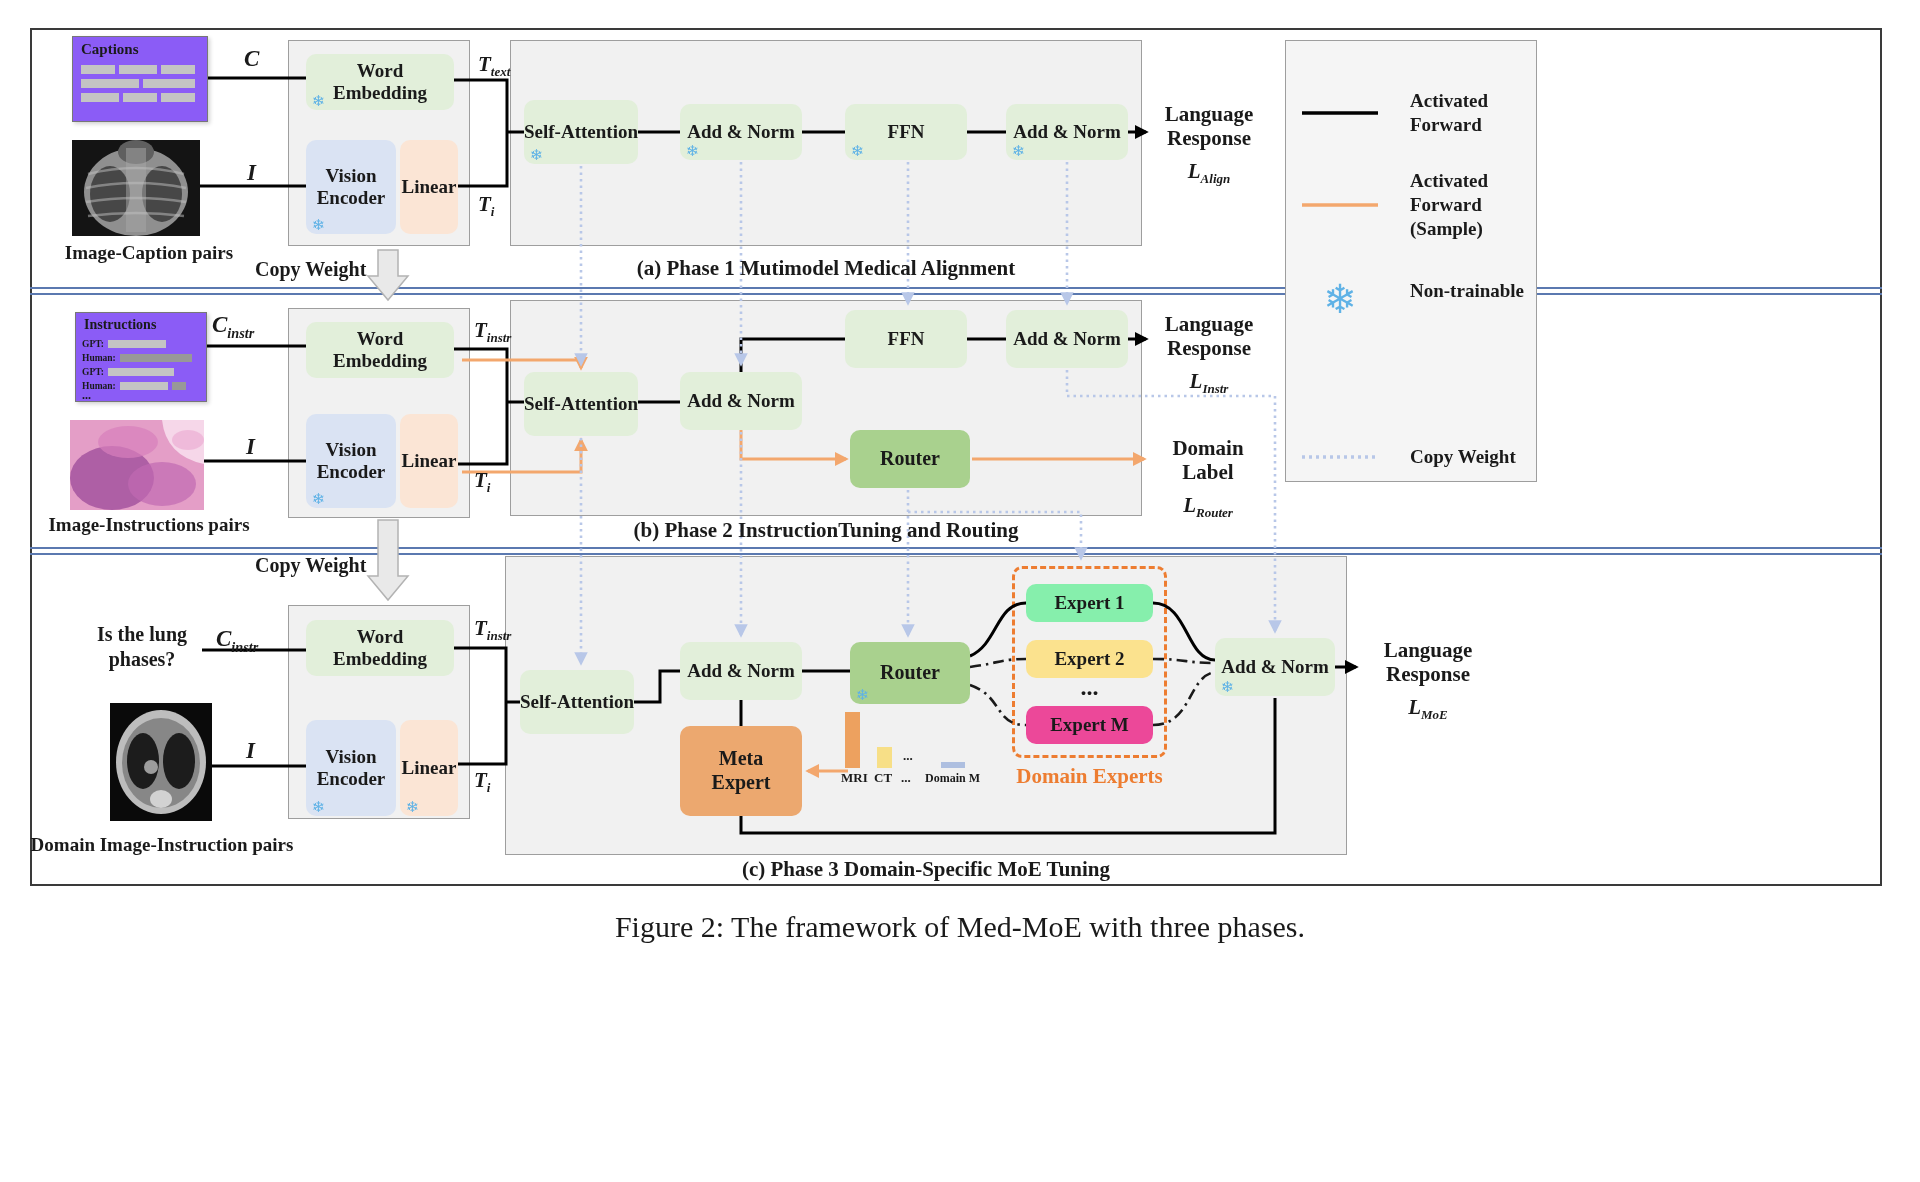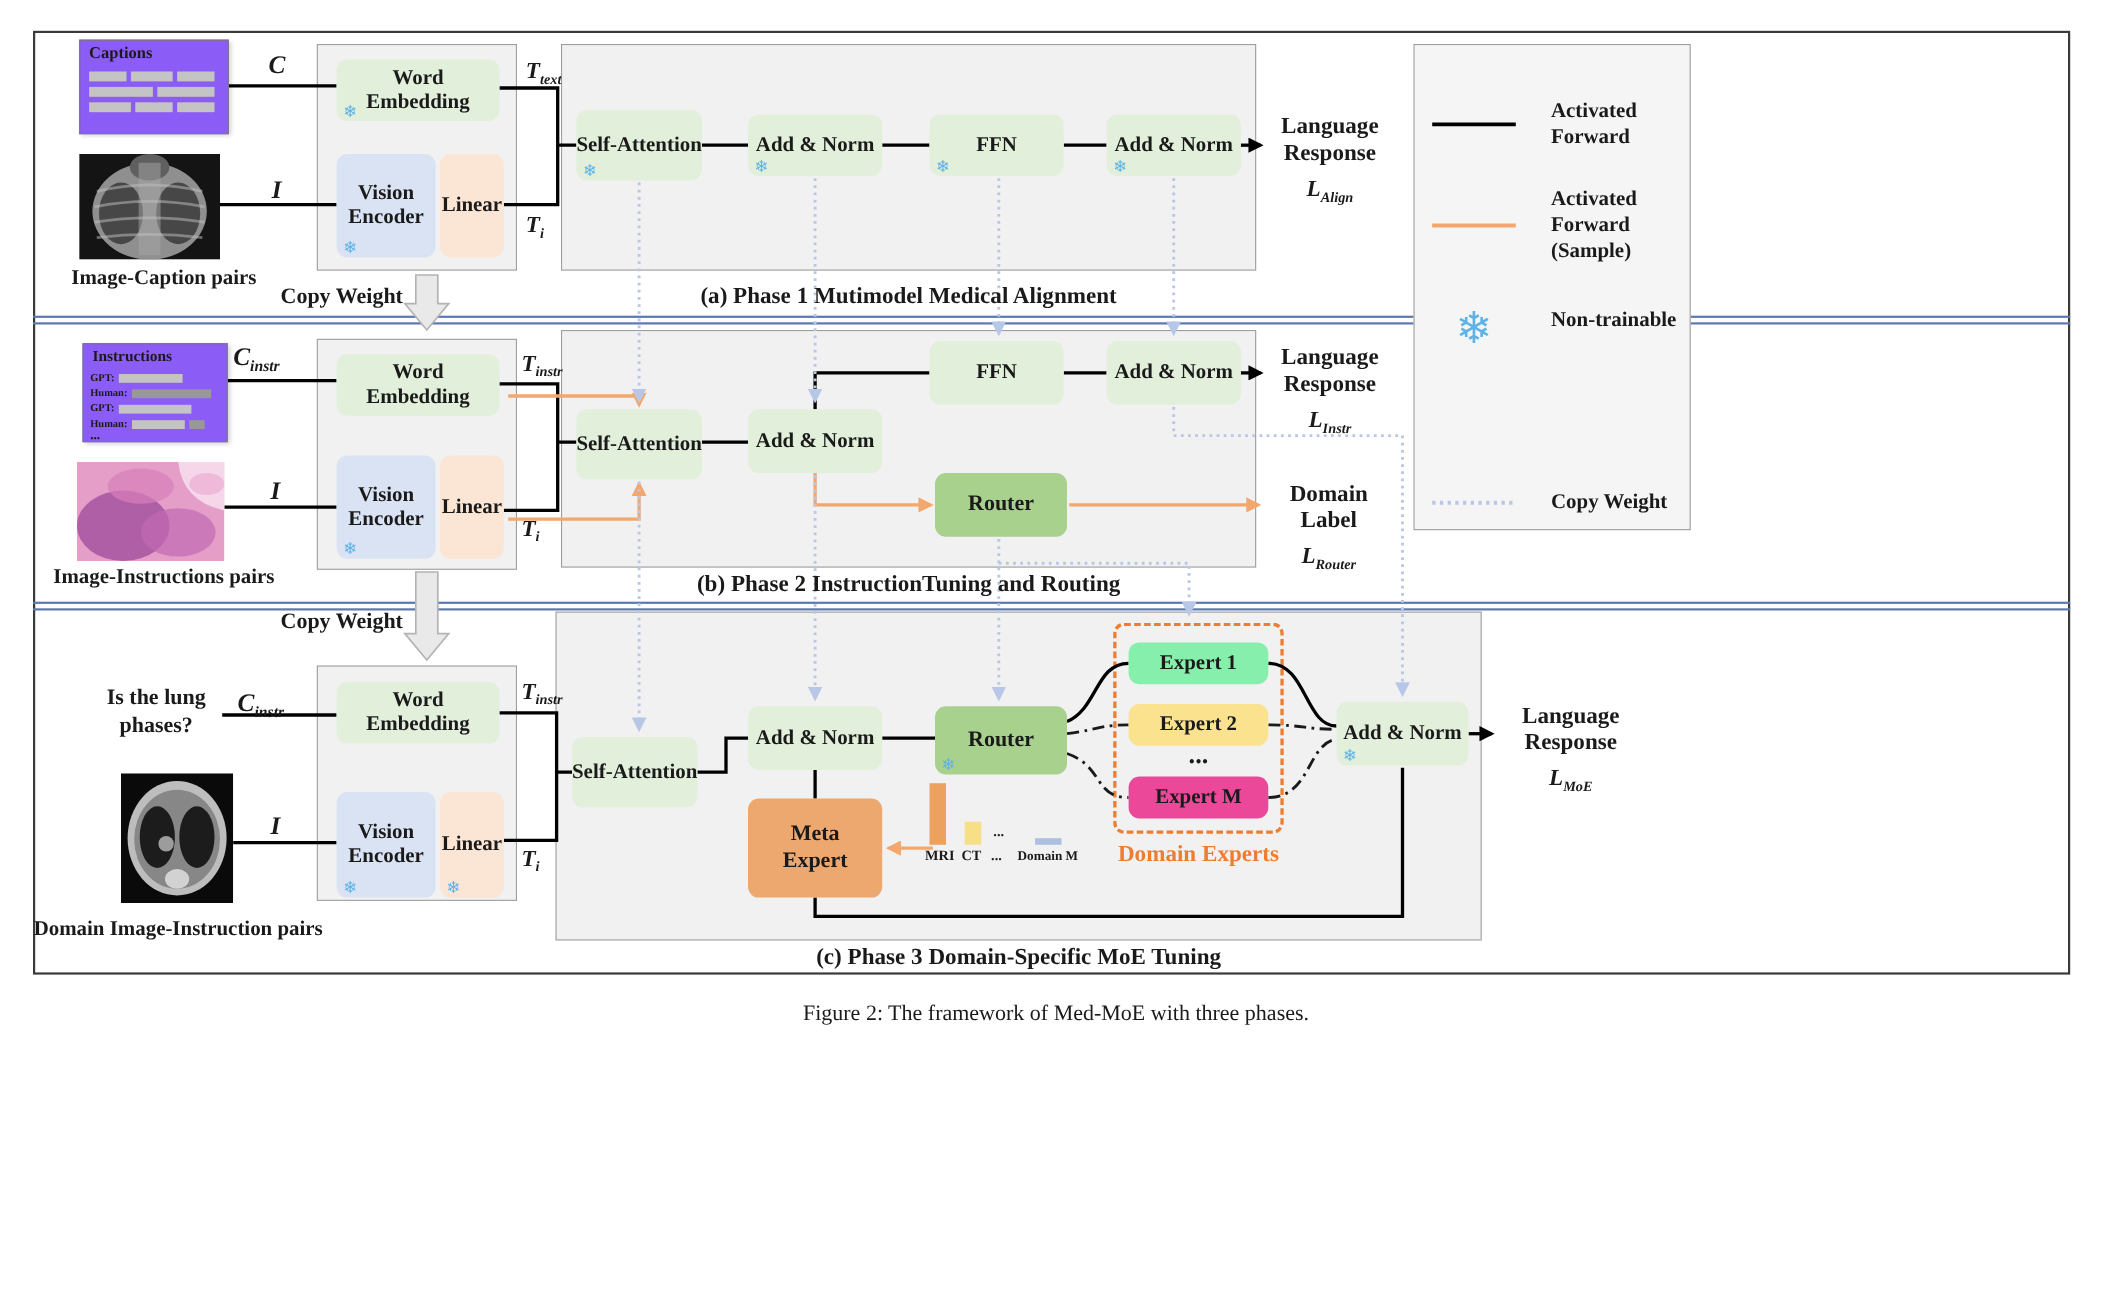--- a/index.html
+++ b/index.html
@@ -64,21 +64,21 @@
   .bar-2 { background: #aebfe0; }
   .bar-label { position: absolute; bottom: 0; font-weight: bold; font-size: 13px; white-space: nowrap; }
   .bar-dots { position: absolute; font-weight: bold; font-size: 13px; }
 
   .legend { position: absolute; background: #f5f5f5; border: 1.5px solid #9e9e9e; z-index: 3; }
   .lg-item { position: absolute; left: 12px; right: 8px; display: flex; gap: 28px; }
   .lg-sample { width: 84px; flex: none; display: flex; justify-content: center; align-items: center; }
   .lg-label { font-weight: bold; font-size: 19px; line-height: 1.25; }
   .lg-snow { font-size: 40px; color: #5fb2e6; font-family: "DejaVu Sans", sans-serif; line-height: 1; }
 
-  .figcaption { position: absolute; left: 0; top: 910px; width: 1920px; text-align: center; font-size: 20px; z-index: 3; }
+  .figcaption { position: absolute; left: 0; top: 910px; width: 1920px; text-align: center; font-size: 30px; z-index: 3; }
 
   svg.wires { position: absolute; left: 0; top: 0; z-index: 2; pointer-events: none; }
   .k  { stroke: #000; stroke-width: 3; fill: none; }
   .or { stroke: #f3a76d; stroke-width: 3; fill: none; }
   .dd { stroke: #1a1a1a; stroke-width: 2.6; fill: none; stroke-dasharray: 11 5 2.5 5; }
   .cw { stroke: #b8c7e8; stroke-width: 2.6; fill: none; stroke-dasharray: 2.5 4; }
   .blockarrow { fill: #e9e9e9; stroke: #b3b3b3; stroke-width: 1.5; }
 </style>
 </head>
 <body>

